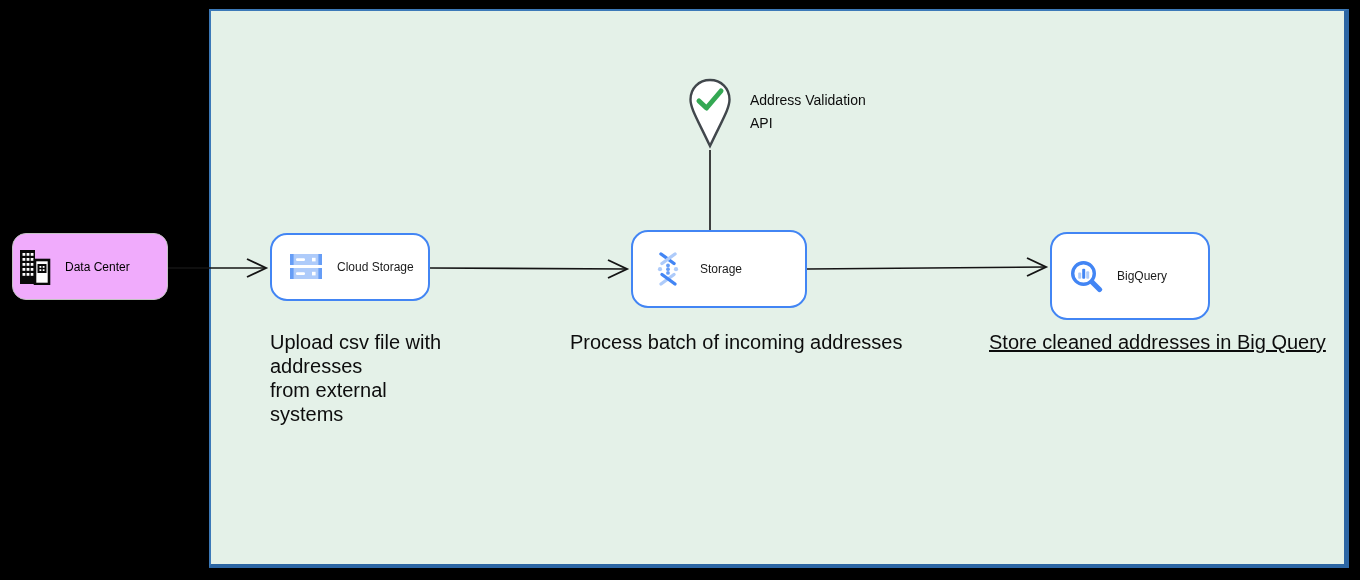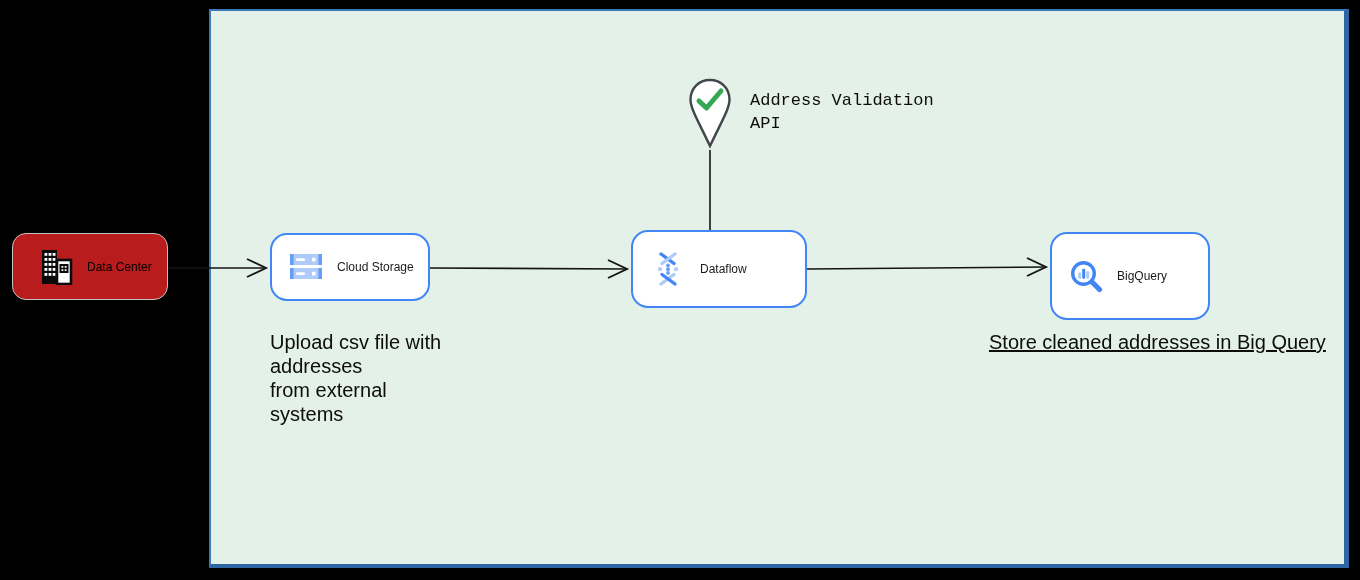--- a/index.html
+++ b/index.html
@@ -13,42 +13,42 @@
     background: #e4f1e8;
     border: 2px solid #3c79b8;
     border-right: 5px solid #2c66a4;
     border-bottom: 4px solid #2c66a4;
   }
 
   .connectors { position: absolute; inset: 0; width: 1360px; height: 580px; pointer-events: none; }
 
   .ext-node {
     position: absolute; left: 12px; top: 233px; width: 156px; height: 67px;
-    background: #b91c1c; border: 1px solid #c2c2c2; border-radius: 14px;
-    display: flex; align-items: center; gap: 14px; padding-left: 27px;
+    background: #f0abfc; border: 1px solid #c2c2c2; border-radius: 14px;
+    display: flex; align-items: center; gap: 14px; padding-left: 5px;
   }
   .ext-node .label { font-size: 12px; color: #000; }
 
   .svc-node {
     position: absolute; background: #fff; border: 2.5px solid #4285f4; border-radius: 17px;
     display: flex; align-items: center; gap: 14px; padding-left: 17px;
   }
   .svc-node .label { font-size: 12px; color: #1a1a1a; }
   .node-cloud-storage { left: 270px; top: 233px; width: 160px; height: 68px; }
   .node-dataflow      { left: 631px; top: 230px; width: 176px; height: 78px; }
   .node-bigquery      { left: 1050px; top: 232px; width: 160px; height: 88px; }
 
   .caption { position: absolute; font-size: 20px; line-height: 24px; color: #0d0d0d; }
   .preline { white-space: pre-line; }
   .caption-1 { left: 270px; top: 330px; width: 230px; }
   .caption-2 { left: 570px; top: 330px; width: 360px; }
   .caption-3 { left: 989px;  top: 330px; width: 360px; text-decoration: underline; }
 
   .pin { position: absolute; left: 688px; top: 78px; width: 44px; height: 72px; }
-  .annotation-label { position: absolute; left: 750px; top: 89px; font-size: 17px; line-height: 23px; color: #0d0d0d; font-family: Liberation Mono, monospace; }
+  .annotation-label { position: absolute; left: 750px; top: 89px; font-size: 14px; line-height: 23px; color: #0d0d0d; }
 
   .icon { flex: 0 0 auto; display: block; }
 </style>
 </head>
 <body>
 
 <div class="canvas">
 
   <div class="panel"></div>
 
@@ -107,21 +107,21 @@
         <line x1="25" y1="3" x2="12" y2="12.5" stroke="#aecbfa" stroke-width="3.4"></line>
         <line x1="11" y1="33" x2="24" y2="23.5" stroke="#aecbfa" stroke-width="3.4"></line>
         <line x1="25" y1="33" x2="12" y2="23.5" stroke="#4285f4" stroke-width="3.4"></line>
       </g>
       <circle cx="18" cy="14.5" r="1.9" fill="#669df6"></circle>
       <circle cx="18" cy="18.2" r="1.9" fill="#669df6"></circle>
       <circle cx="18" cy="21.9" r="1.9" fill="#669df6"></circle>
       <circle cx="10" cy="18.2" r="2.1" fill="#aecbfa"></circle>
       <circle cx="26" cy="18.2" r="2.1" fill="#aecbfa"></circle>
     </svg>
-    <span class="label">Dataflow</span>
+    <span class="label">Storage</span>
   </div>
 
   <div class="svc-node node-bigquery">
     <svg class="icon" width="34" height="34" viewBox="0 0 34 34">
       <circle cx="14.5" cy="14.5" r="10.8" fill="#ffffff" stroke="#4285f4" stroke-width="3.4"></circle>
       <line x1="23" y1="23" x2="30.5" y2="30.5" stroke="#4285f4" stroke-width="5.2" stroke-linecap="round"></line>
       <rect x="9.2" y="13.6" width="3" height="6.2" rx="1" fill="#aecbfa"></rect>
       <rect x="13.2" y="9.8" width="3" height="10" rx="1" fill="#4285f4"></rect>
       <rect x="17.2" y="12.2" width="3" height="7.6" rx="1" fill="#aecbfa"></rect>
     </svg>
@@ -132,20 +132,21 @@
     <path d="M22,2 C33.3,2 41.5,10.4 41.5,21.5 C41.5,30.5 34.5,41.5 22,68 C9.5,41.5 2.5,30.5 2.5,21.5 C2.5,10.4 10.7,2 22,2 Z" fill="#ffffff" stroke="#41474c" stroke-width="2.4"></path>
     <polyline points="11,23 18.5,30 33,13" fill="none" stroke="#34a853" stroke-width="5" stroke-linecap="round" stroke-linejoin="round"></polyline>
   </svg>
   <div class="annotation-label preline">Address Validation
 API</div>
 
   <div class="caption caption-1 preline">Upload csv file with
 addresses
 from external
 systems</div>
+  <div class="caption caption-2">Process batch of incoming addresses</div>
   <div class="caption caption-3">Store cleaned addresses in Big Query</div>
 
   <svg class="connectors" viewBox="0 0 1360 580">
     <g stroke="#141414" stroke-width="1.6" fill="none">
       <g>
         <line x1="168" y1="268" x2="266" y2="268"></line>
         <polyline points="247,259 266,268 247,277" stroke-width="1.9"></polyline>
       </g>
       <g>
         <line x1="430" y1="268" x2="627" y2="269"></line>

